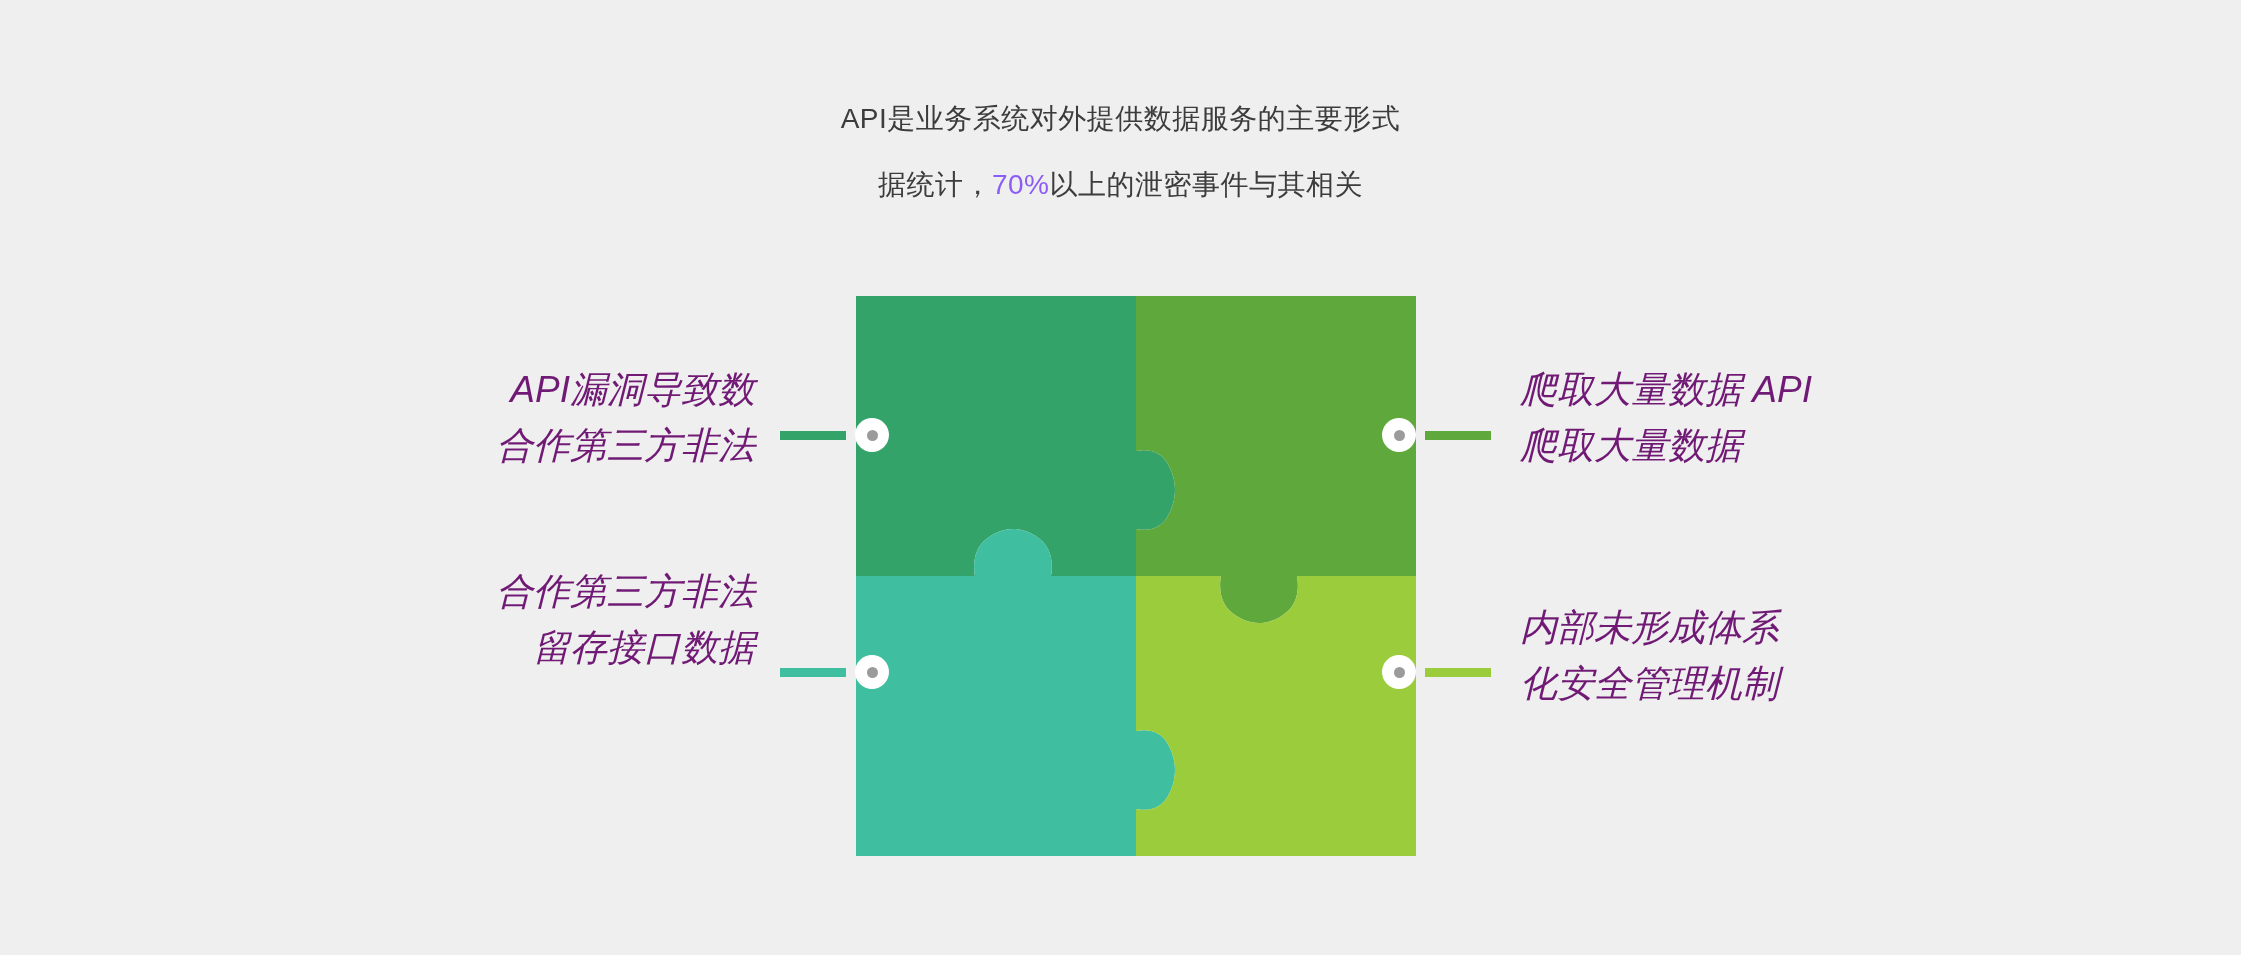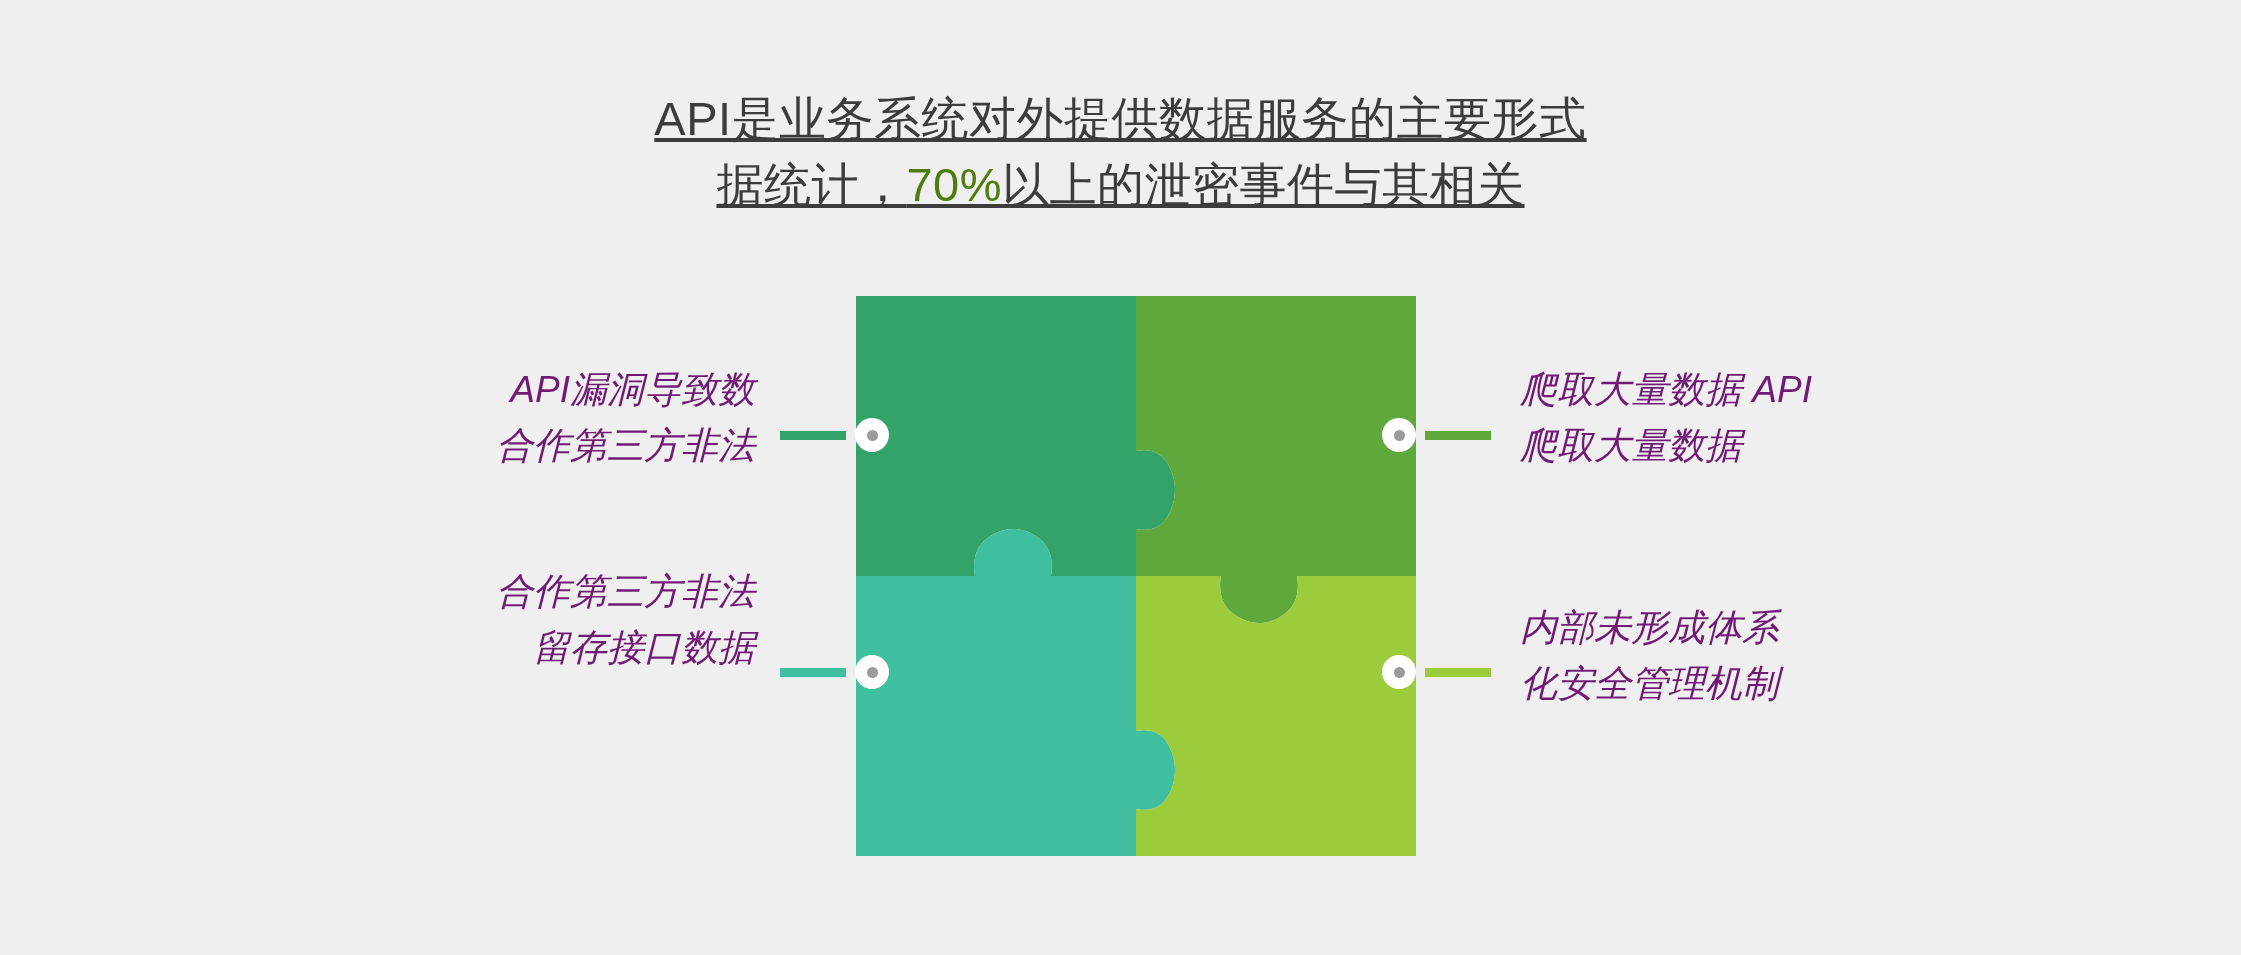--- a/index.html
+++ b/index.html
@@ -17,25 +17,24 @@
   }
 
   
   #headline {
     position: absolute;
     left: 0;
     top: 86px;
     width: 2241px;
     text-align: center;
     color: #3C3C3C;
-    font-size: 47px;
+    font-size: 28px;
     line-height: 66px;
     letter-spacing: 0.5px;
     white-space: nowrap;
-    text-decoration: underline;
   }
   #headline .line { display: block; }
   #headline .accent { color: #F47B20; }
 
   
   #puzzle-stage {
     position: absolute;
     left: 856px;
     top: 296px;
     width: 560px;
@@ -101,21 +100,21 @@
   #label-top-left     { right: 1486px; top: 362px; }
   #label-bottom-left  { right: 1486px; top: 564px; }
   #label-top-right    { left: 1520px;  top: 362px; }
   #label-bottom-right { left: 1520px;  top: 600px; }
 </style>
 </head>
 <body style="background: rgb(239, 239, 239);">
 
 <div id="headline" style="color: rgb(60, 60, 60);">
   <span class="line">API是业务系统对外提供数据服务的主要形式</span>
-  <span class="line"><span>据统计，</span><span class="accent" style="color: #4d7c0f;">70%</span><span>以上的泄密事件与其相关</span></span>
+  <span class="line"><span>据统计，</span><span class="accent" style="color: #8b5cf6;">70%</span><span>以上的泄密事件与其相关</span></span>
 </div>
 
 <div id="puzzle-stage">
   <svg id="puzzle-svg" viewBox="0 0 560 560" xmlns="http://www.w3.org/2000/svg">
 
     <path fill="#34A36A" d="M 0 0
          L 280 0
          L 280 155
          C 280 155 300 150 310 165
          C 322 183 322 205 310 223

